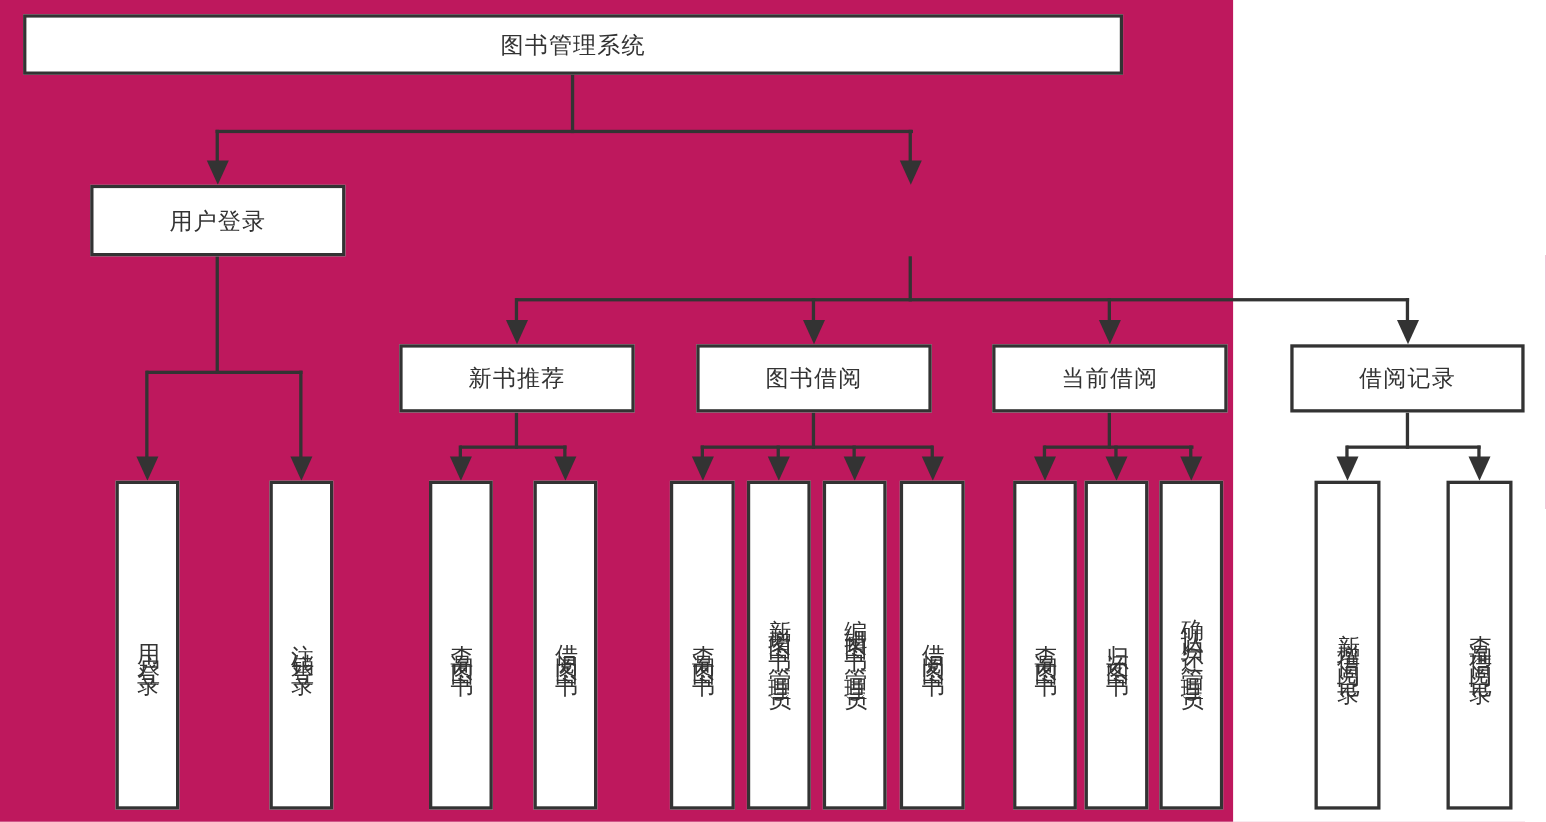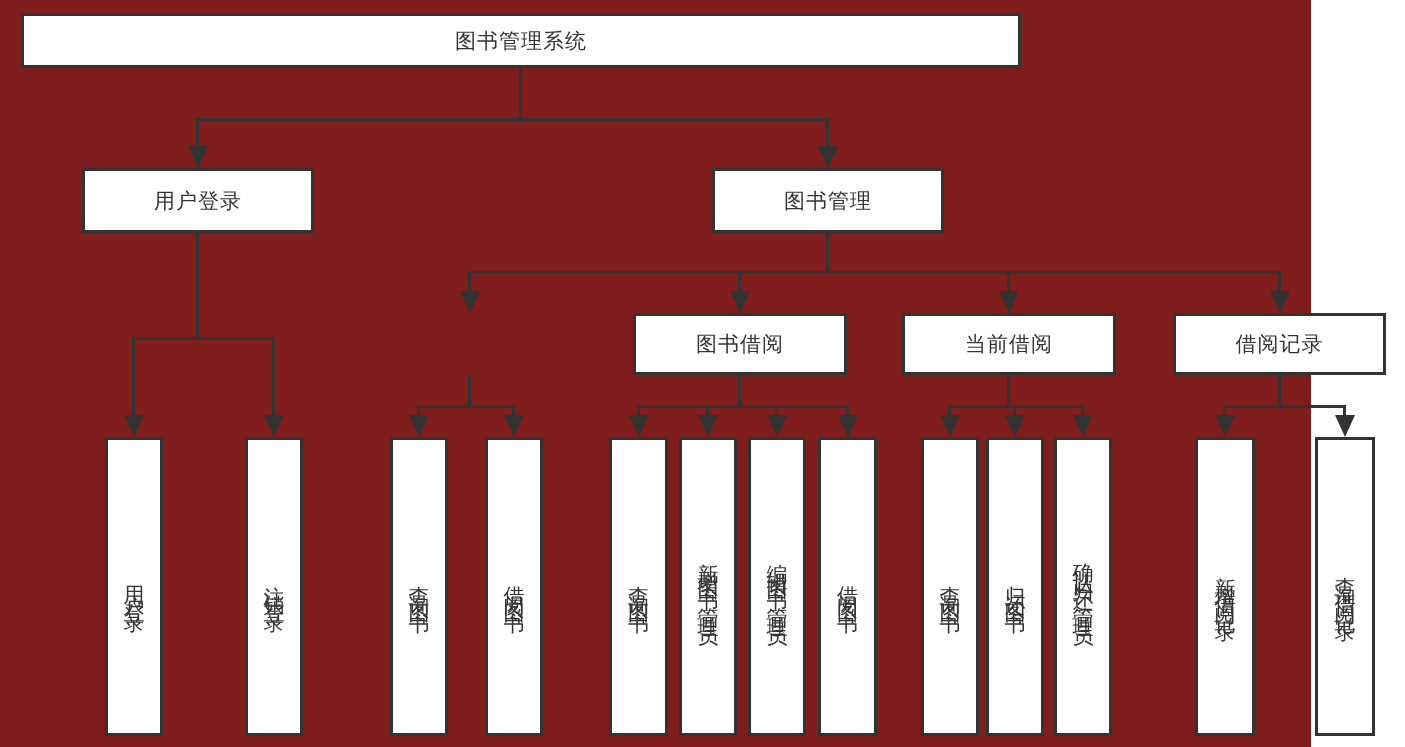--- a/index.html
+++ b/index.html
@@ -5,22 +5,22 @@
   * { margin: 0; padding: 0; box-sizing: border-box; }
   html, body { background: #ffffff; }
   body {
     width: 1405px; height: 747px;
     font-family: "Liberation Sans", sans-serif;
     color: #333333;
     overflow: hidden;
   }
   #stage {
     position: relative;
-    width: 1311px; height: 747px;
-    background: #7f1d1d;
+    width: 1121px; height: 747px;
+    background: #be185d;
   }
   .box {
     position: absolute;
     border: 3px solid #333333;
     background: #ffffff;
     display: flex;
     align-items: center;
     justify-content: center;
     font-size: 21px;
     letter-spacing: 1px;
@@ -78,43 +78,43 @@
 
   <div class="vline" style="left:519px; top:67px; height:54px;"></div>
   <div class="hline" style="left:196px; top:118px; width:634px;"></div>
   <div class="vline" style="left:196px; top:118px; height:32px;"></div>
   <div class="arrow" style="left:188px; top:146px;"></div>
   <div class="vline" style="left:826px; top:118px; height:32px;"></div>
   <div class="arrow" style="left:818px; top:146px;"></div>
 
   <div class="box" style="left:82px; top:168px; width:232px; height:65px;">
     <span>用户登录</span>
-  </div>
-  <div class="box" style="left:712px; top:168px; width:232px; height:65px;">
-    <span>图书管理</span>
   </div>
 
   <div class="vline" style="left:196px; top:233px; height:107px;"></div>
   <div class="hline" style="left:133px; top:337px; width:142px;"></div>
   <div class="vline" style="left:132px; top:337px; height:82px;"></div>
   <div class="arrow" style="left:124px; top:415px;"></div>
   <div class="vline" style="left:272px; top:337px; height:82px;"></div>
   <div class="arrow" style="left:264px; top:415px;"></div>
 
   <div class="vline" style="left:826px; top:233px; height:41px;"></div>
   <div class="hline" style="left:469px; top:271px; width:812px;"></div>
   <div class="vline" style="left:468px; top:271px; height:24px;"></div>
   <div class="arrow" style="left:460px; top:291px;"></div>
   <div class="vline" style="left:738px; top:271px; height:24px;"></div>
   <div class="arrow" style="left:730px; top:291px;"></div>
   <div class="vline" style="left:1007px; top:271px; height:24px;"></div>
   <div class="arrow" style="left:999px; top:291px;"></div>
   <div class="vline" style="left:1278px; top:271px; height:24px;"></div>
   <div class="arrow" style="left:1270px; top:291px;"></div>
 
+  <div class="box" style="left:363px; top:313px; width:214px; height:62px;">
+    <span>新书推荐</span>
+  </div>
   <div class="box" style="left:633px; top:313px; width:214px; height:62px;">
     <span>图书借阅</span>
   </div>
   <div class="box" style="left:902px; top:313px; width:214px; height:62px;">
     <span>当前借阅</span>
   </div>
   <div class="box" style="left:1173px; top:313px; width:213px; height:62px;">
     <span>借阅记录</span>
   </div>
 

